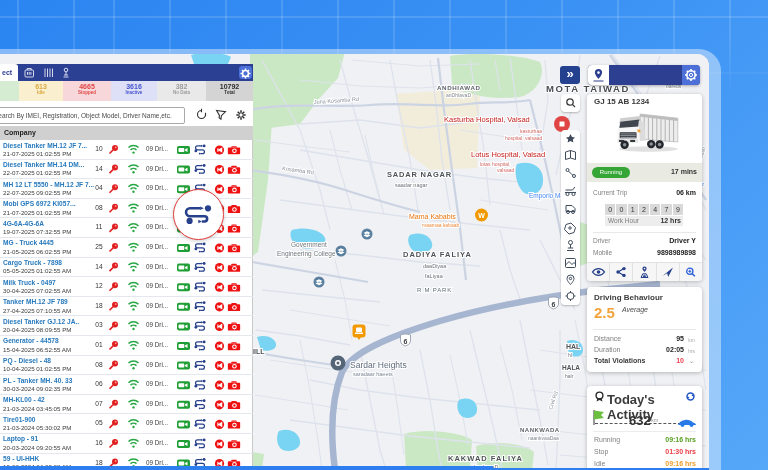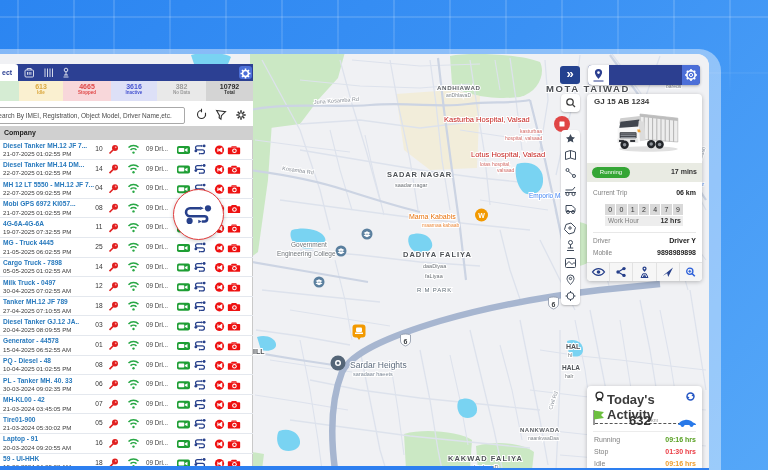--- a/index.html
+++ b/index.html
@@ -707,20 +707,35 @@
         <div>
             <svg width="14" height="13" style="display:block;margin:2.5px auto 0">
               <circle cx="5.8" cy="5.3" r="3.1" fill="none" stroke="#2b5fd9" stroke-width="1.3"></circle>
               <path d="M5.8,3.8 L5.8,6.8 M4.3,5.3 L7.3,5.3" stroke="#2b5fd9" stroke-width="1"></path>
               <path d="M8.2,7.7 L10.8,10.3" stroke="#2b5fd9" stroke-width="1.6"></path>
             </svg>
           </div>
       </div>
     </div>
 
+    <div class="dcard">
+      <div style="position:absolute;left:7px;top:6px;font-size:8px;font-weight:bold;color:#3b3b3b">Driving Behaviour</div>
+      <div style="position:absolute;left:7px;top:17px;font-size:15px;font-weight:bold;color:#f2a33c">2.5</div>
+      <div style="position:absolute;left:35px;top:19px;font-size:7px;font-style:italic;color:#4a4a4a">Average</div>
+      <div style="position:absolute;left:6px;top:42px;width:103px;height:1px;background:#e8e8e8"></div>
+      <div class="lbl" style="left:7px;top:48px;font-size:7px">Distance</div>
+      <div class="val" style="right:18px;top:48px">95</div>
+      <div style="position:absolute;right:7px;top:50px;font-size:5px;color:#aaa">km</div>
+      <div class="lbl" style="left:7px;top:59px;font-size:7px">Duration</div>
+      <div class="val" style="right:18px;top:59px">02:05</div>
+      <div style="position:absolute;right:7px;top:61px;font-size:5px;color:#aaa">hrs</div>
+      <div style="position:absolute;left:7px;top:70px;font-size:7px;font-weight:bold;color:#3b3b3b">Total Violations</div>
+      <div class="val" style="right:18px;top:70px;color:#ef4050">10</div>
+      <div style="position:absolute;right:8px;top:70px;font-size:6px;color:#888">⌄</div>
+    </div>
 
     <div class="acard">
       <svg width="11" height="11" style="position:absolute;left:7px;top:5px">
           <circle cx="5.5" cy="4.5" r="3.4" fill="none" stroke="#2b2b2b" stroke-width="1.4"></circle>
           <path d="M3.5,7 L2.5,10.5 L5.5,9 L8.5,10.5 L7.5,7" fill="#2b2b2b"></path>
         </svg>
       <div style="position:absolute;left:20px;top:6px;font-size:13px;font-weight:bold;color:#3b3b3b">Today's Activity</div>
       <svg width="11" height="11" style="position:absolute;right:6px;top:5px">
           <path d="M2,5.5 A3.5,3.5 0 0 1 9,5.5 M9,5.5 A3.5,3.5 0 0 1 2,5.5" fill="none" stroke="#2456c4" stroke-width="1.4"></path>
           <path d="M9,2.5 L9.2,5.7 L6.4,4.7 Z M2,8.5 L1.8,5.3 L4.6,6.3 Z" fill="#2456c4"></path>

